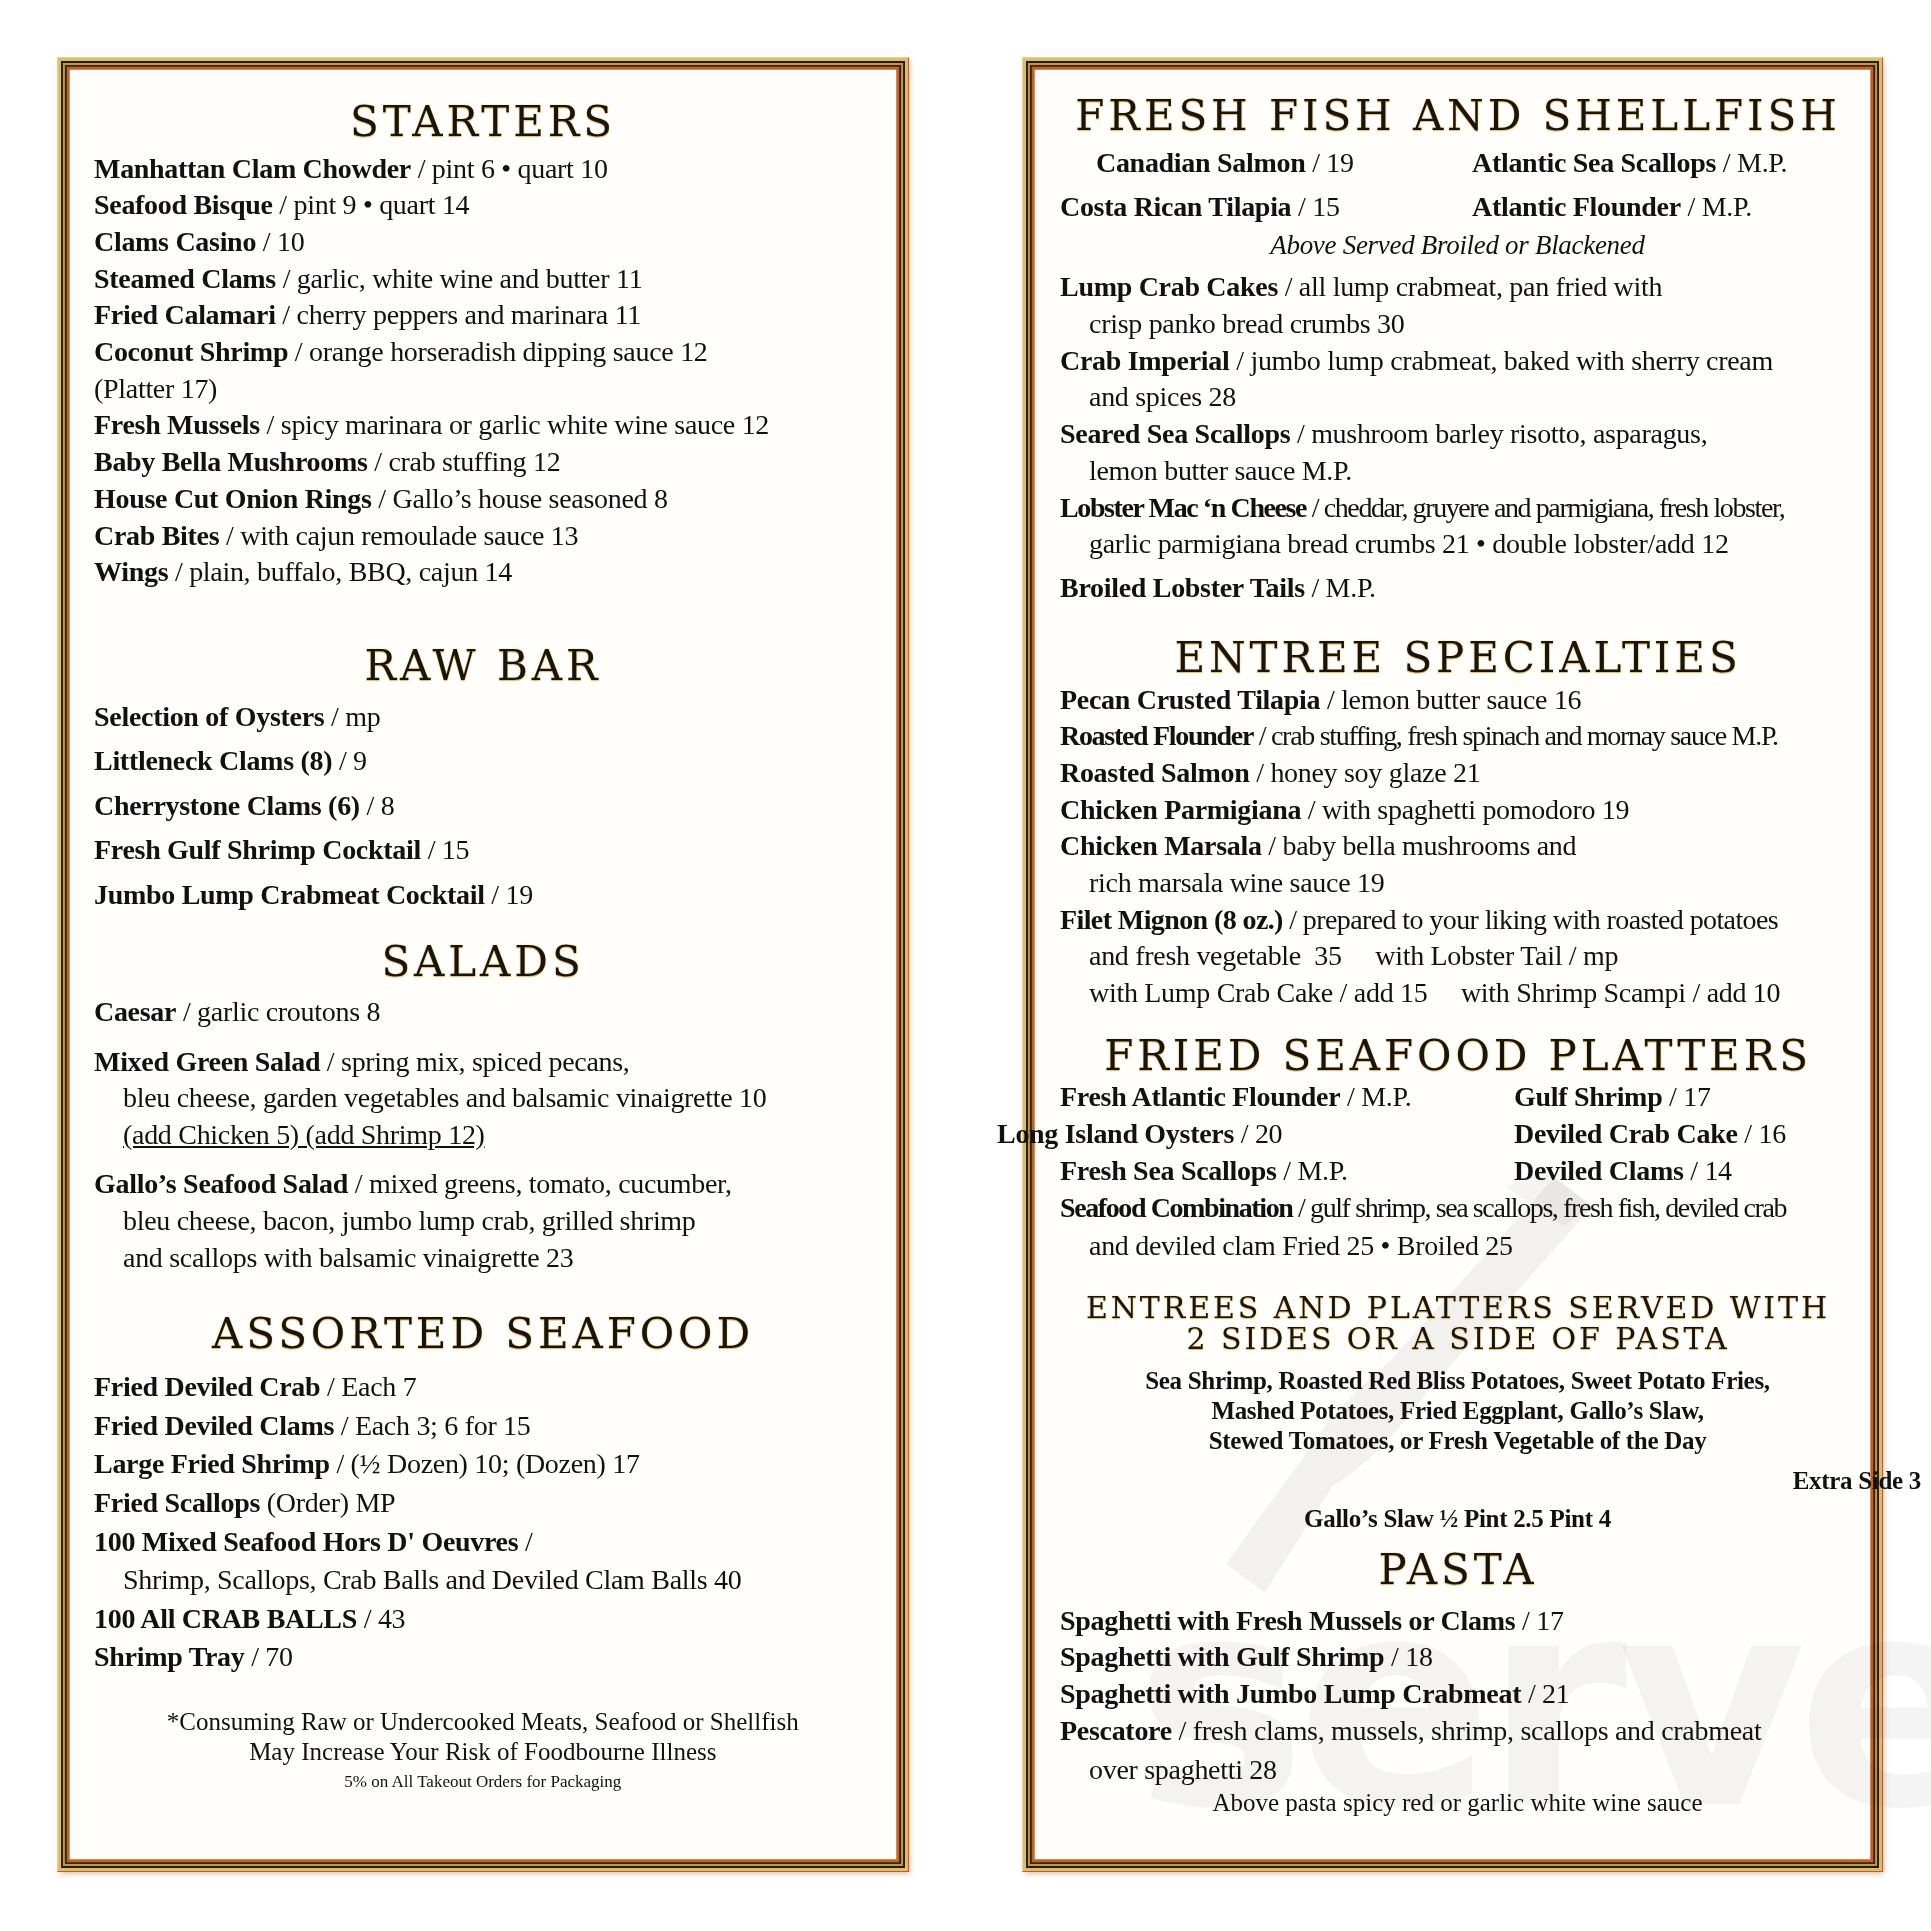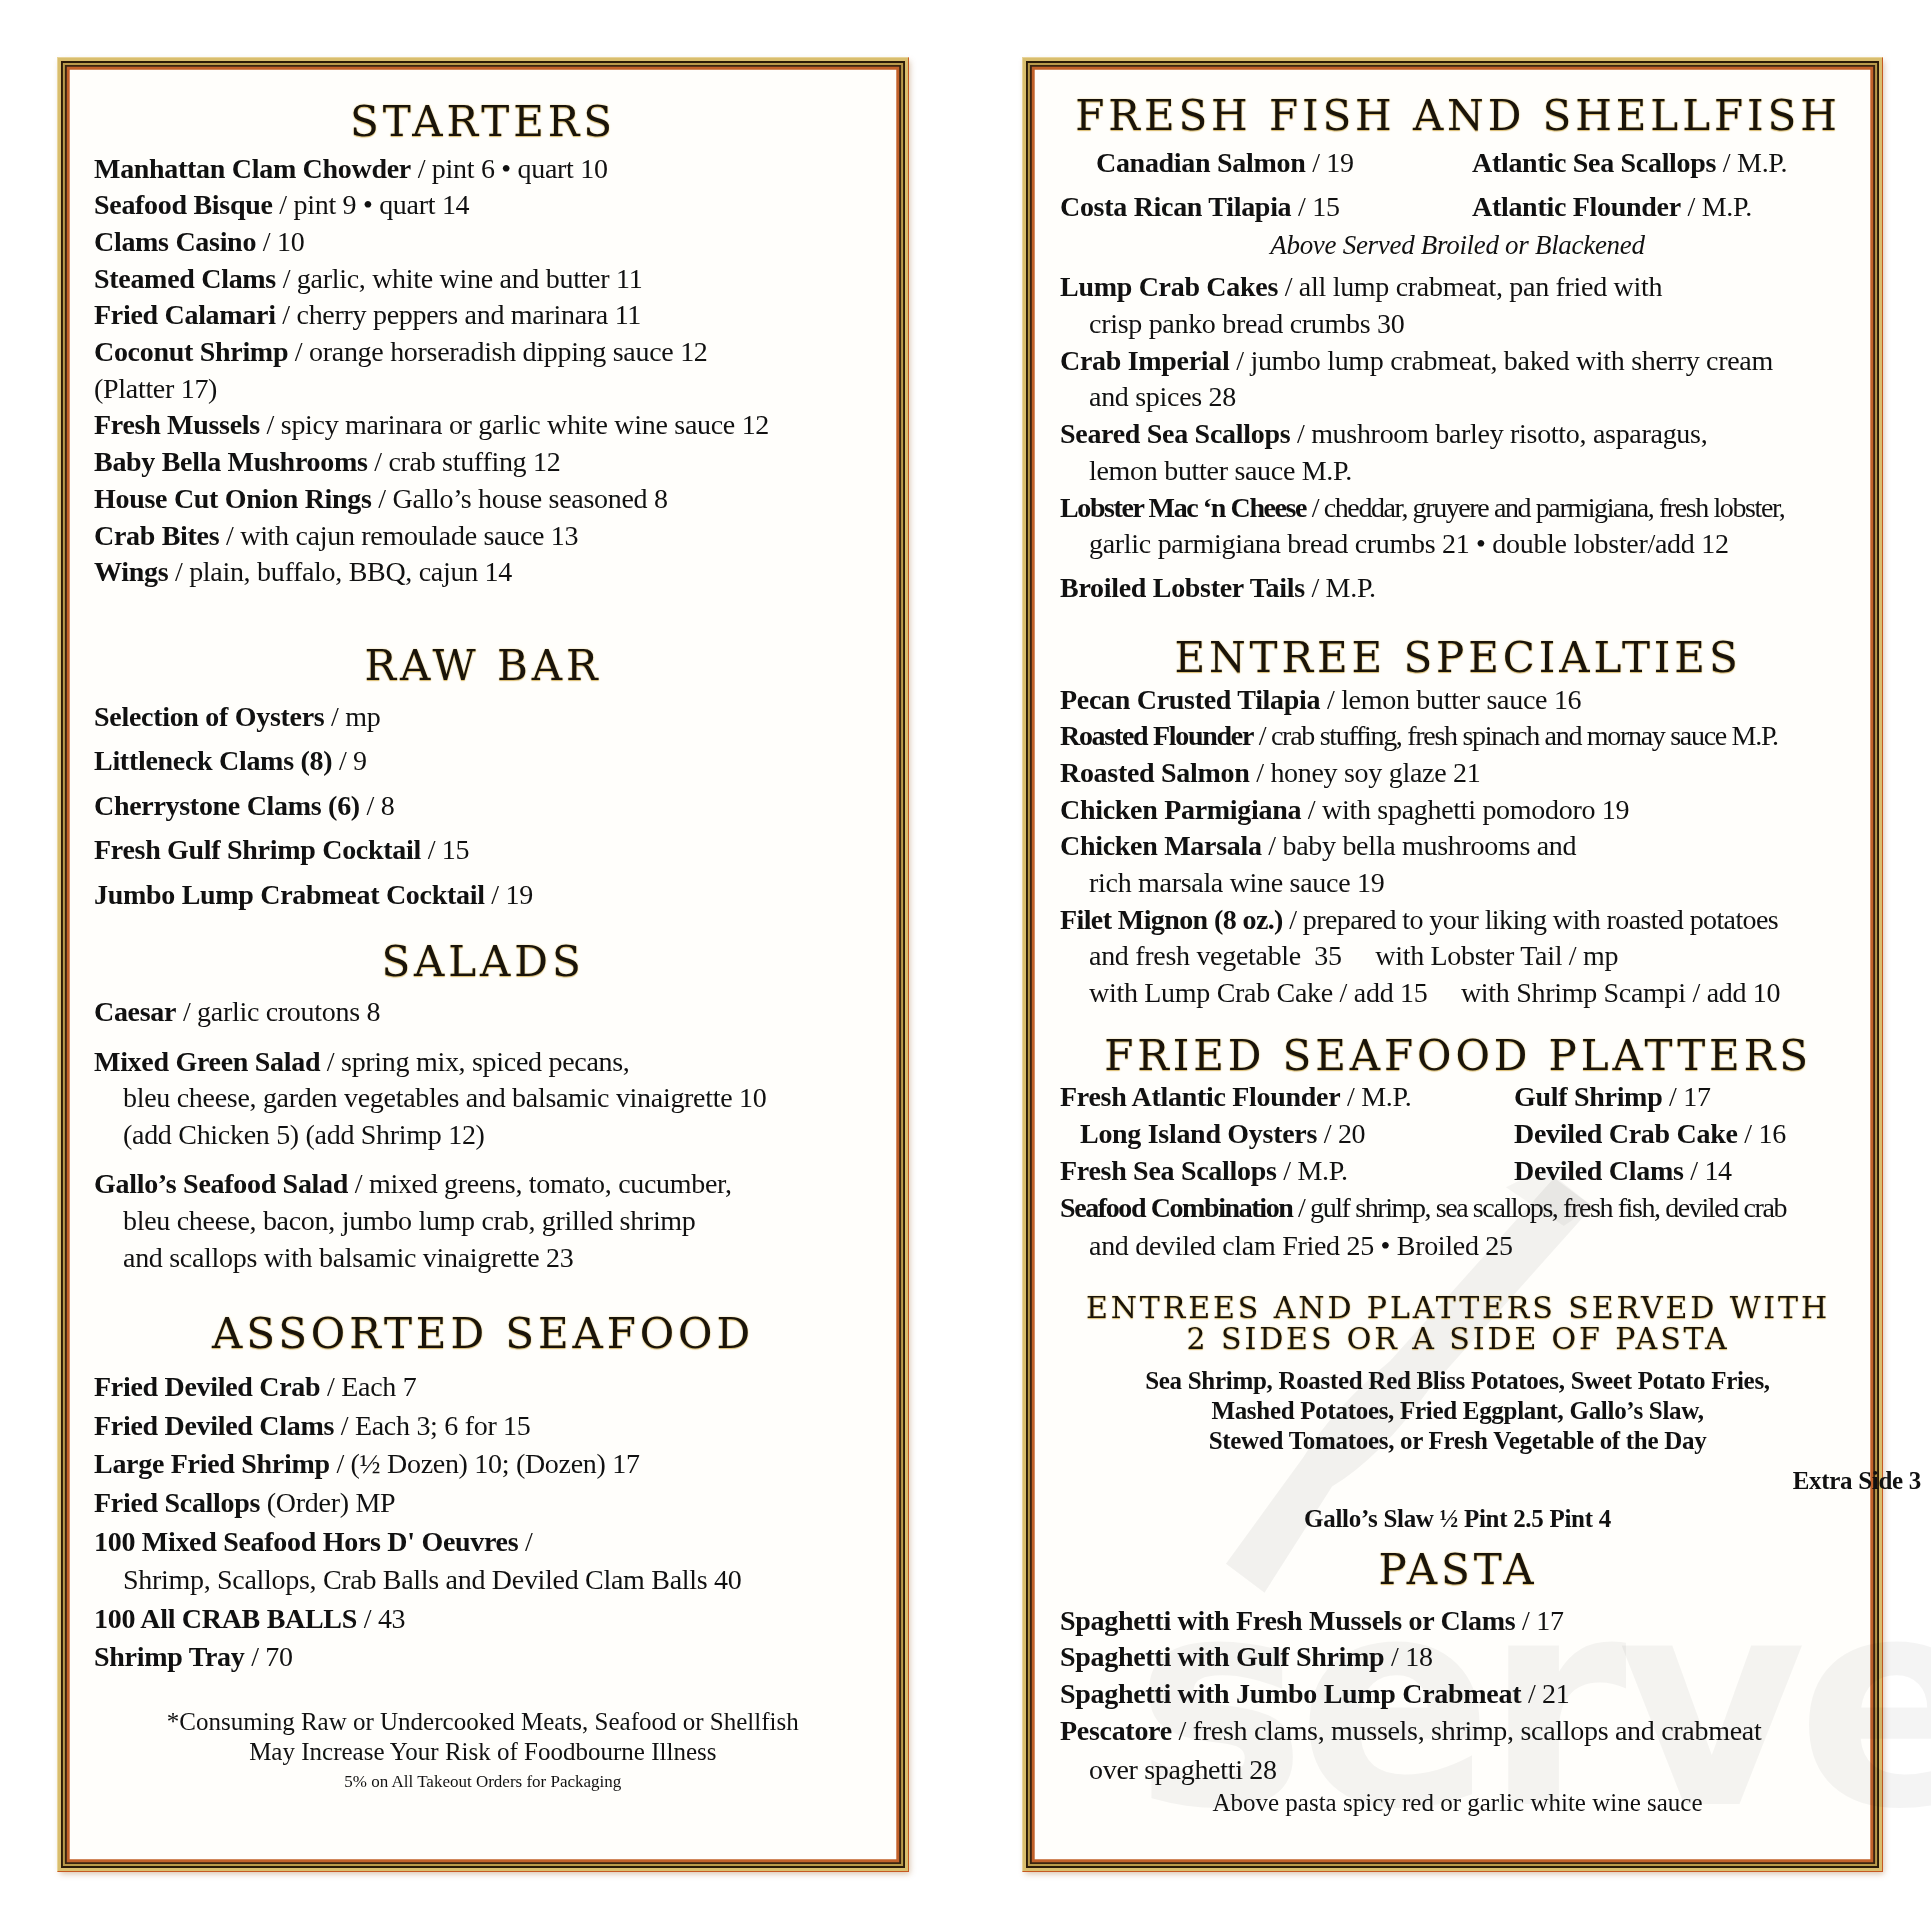--- a/index.html
+++ b/index.html
@@ -79,21 +79,21 @@
     <div class="heading" style="left: 0px; width: 966px; top: 641px; font-size: 42px;">RAW BAR</div>
     <div class="item" style="left: 94px; top: 699px;"><b>Selection of Oysters</b><span> / mp</span></div>
     <div class="item" style="left: 94px; top: 743px;"><b>Littleneck Clams (8)</b><span> / 9</span></div>
     <div class="item" style="left: 94px; top: 788px;"><b>Cherrystone Clams (6)</b><span> / 8</span></div>
     <div class="item" style="left: 94px; top: 832px;"><b>Fresh Gulf Shrimp Cocktail</b><span> / 15</span></div>
     <div class="item" style="left: 94px; top: 877px;"><b>Jumbo Lump Crabmeat Cocktail</b><span> / 19</span></div>
     <div class="heading" style="left: 0px; width: 966px; top: 937px; font-size: 42px;">SALADS</div>
     <div class="item" style="left: 94px; top: 994px;"><b>Caesar</b><span> / garlic croutons 8</span></div>
     <div class="item" style="left: 94px; top: 1044px;"><b>Mixed Green Salad</b><span> / spring mix, spiced pecans,</span></div>
     <div class="sub" style="left: 123px; top: 1080px;">bleu cheese, garden vegetables and balsamic vinaigrette 10</div>
-    <div class="sub" style="left: 123px; top: 1117px;">(add Chicken 5)  (add Shrimp 12)</div>
+    <div class="sub" style="left: 123px; top: 1117px; text-decoration: underline;">(add Chicken 5)  (add Shrimp 12)</div>
     <div class="item" style="left: 94px; top: 1166px;"><b>Gallo’s Seafood Salad</b><span> / mixed greens, tomato, cucumber,</span></div>
     <div class="sub" style="left: 123px; top: 1203px;">bleu cheese, bacon, jumbo lump crab, grilled shrimp</div>
     <div class="sub" style="left: 123px; top: 1240px;">and scallops with balsamic vinaigrette 23</div>
     <div class="heading" style="left: 0px; width: 966px; top: 1309px; font-size: 42px;">ASSORTED SEAFOOD</div>
     <div class="item" style="left: 94px; top: 1369px;"><b>Fried Deviled Crab</b><span> / Each 7</span></div>
     <div class="item" style="left: 94px; top: 1408px;"><b>Fried Deviled Clams</b><span> /  Each 3;  6 for 15</span></div>
     <div class="item" style="left: 94px; top: 1446px;"><b>Large Fried Shrimp</b><span> / (½ Dozen) 10;    (Dozen) 17</span></div>
     <div class="item" style="left: 94px; top: 1485px;"><b>Fried Scallops</b><span> (Order) MP</span></div>
     <div class="item" style="left: 94px; top: 1524px;"><b>100 Mixed Seafood Hors D' Oeuvres</b><span> /</span></div>
     <div class="sub" style="left: 123px; top: 1562px;">Shrimp, Scallops, Crab Balls and Deviled Clam Balls 40</div>
@@ -126,21 +126,21 @@
     <div class="item" style="left: 1060px; top: 755px;"><b>Roasted Salmon</b><span> / honey soy glaze 21</span></div>
     <div class="item" style="left: 1060px; top: 792px;"><b>Chicken Parmigiana</b><span> / with spaghetti pomodoro 19</span></div>
     <div class="item" style="left: 1060px; top: 828px;"><b>Chicken Marsala</b><span> / baby bella mushrooms and</span></div>
     <div class="sub" style="left: 1089px; top: 865px;">rich marsala wine sauce 19</div>
     <div class="item" style="left: 1060px; top: 902px; letter-spacing: -0.6px;"><b>Filet Mignon (8 oz.)</b><span> / prepared to your liking with roasted potatoes</span></div>
     <div class="sub" style="left: 1089px; top: 938px; white-space: pre;">and fresh vegetable  35     with Lobster Tail / mp</div>
     <div class="sub" style="left: 1089px; top: 975px; white-space: pre;">with Lump Crab Cake / add 15     with Shrimp Scampi / add 10</div>
     <div class="heading" style="left: 975px; width: 966px; top: 1031px; font-size: 42px;">FRIED SEAFOOD PLATTERS</div>
     <div class="item" style="left: 1060px; top: 1079px;"><b>Fresh Atlantic Flounder</b><span> / M.P.</span></div>
     <div class="item" style="left: 1514px; top: 1079px;"><b>Gulf Shrimp</b><span> / 17</span></div>
-    <div class="item" style="left: 1080px; top: 1116px;"><b>Long Island Oysters</b><span> / 20</span></div>
+    <div class="item" style="left: 997px; top: 1116px;"><b>Long Island Oysters</b><span> / 20</span></div>
     <div class="item" style="left: 1514px; top: 1116px;"><b>Deviled Crab Cake</b><span> / 16</span></div>
     <div class="item" style="left: 1060px; top: 1153px;"><b>Fresh Sea Scallops</b><span> / M.P.</span></div>
     <div class="item" style="left: 1514px; top: 1153px;"><b>Deviled Clams</b><span> / 14</span></div>
     <div class="item" style="left: 1060px; top: 1190px; letter-spacing: -1.4px;"><b>Seafood Combination</b><span> / gulf shrimp, sea scallops, fresh fish, deviled crab</span></div>
     <div class="sub" style="left: 1089px; top: 1228px;">and deviled clam  Fried 25 • Broiled 25</div>
     <div class="heading" style="left: 975px; width: 966px; top: 1290px; font-size: 30px; letter-spacing: 2.9px;">ENTREES AND PLATTERS SERVED WITH</div>
     <div class="heading" style="left: 975px; width: 966px; top: 1321px; font-size: 30px; letter-spacing: 2.9px;">2 SIDES OR A SIDE OF PASTA</div>
     <div class="sideline" style="left: 994px; top: 1366px; width: 927px; text-align: center;">Sea Shrimp, Roasted Red Bliss Potatoes, Sweet Potato Fries,</div>
     <div class="sideline" style="left: 994px; top: 1396px; width: 927px; text-align: center;">Mashed Potatoes, Fried Eggplant, Gallo’s Slaw,</div>
     <div class="sideline" style="left: 994px; top: 1426px; width: 927px; text-align: center;">Stewed Tomatoes, or Fresh Vegetable of the Day</div>

